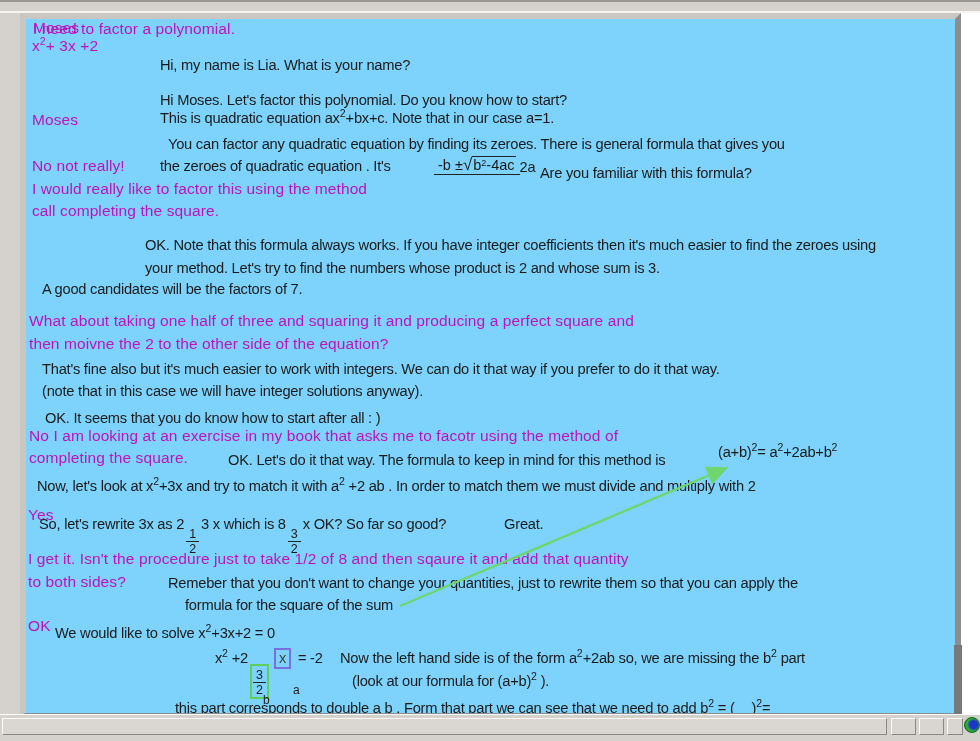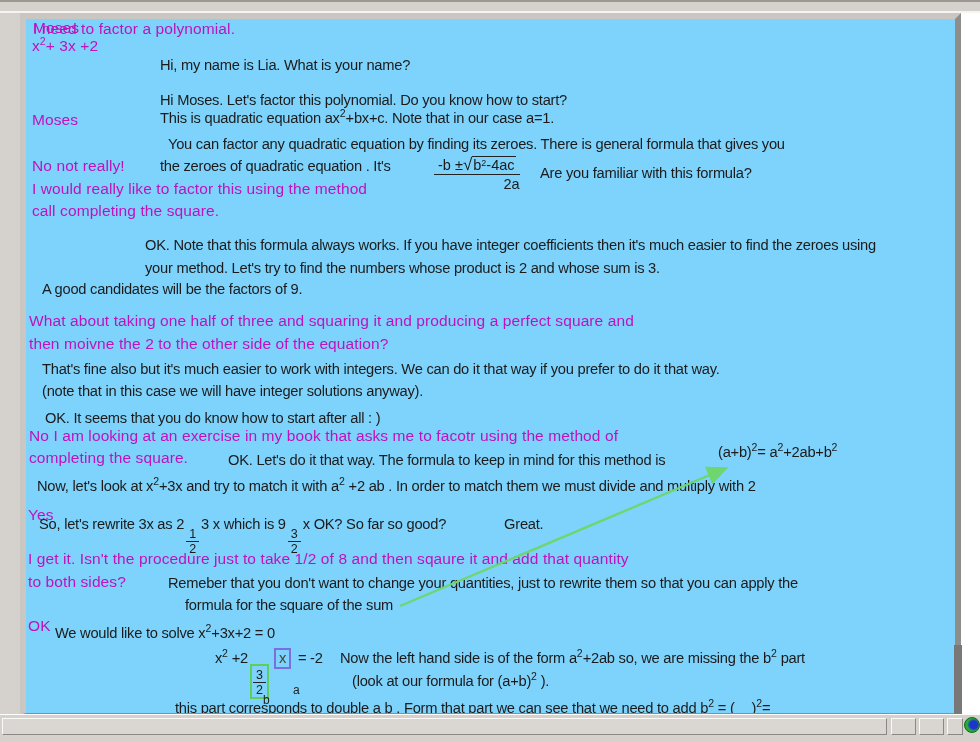--- a/index.html
+++ b/index.html
@@ -23,21 +23,21 @@
          background:radial-gradient(circle at 62% 48%, #1b35c9 0 34%, #2fae3a 58%, #1f8f2a 100%);
          border:1px solid #0c6b14;box-sizing:border-box;}
   
   .ln{position:absolute;white-space:nowrap;font-size:14.7px;letter-spacing:-0.25px;color:var(--tutor);line-height:1.15;}
   .st{color:var(--student);font-size:15.5px;letter-spacing:0.1px;}
   .sp{font-size:10.5px;vertical-align:6px;line-height:0;letter-spacing:0;}
   .frac{display:inline-flex;flex-direction:column;align-items:center;vertical-align:-9px;
         line-height:1.05;font-size:12.5px;margin:0 2px;letter-spacing:0;}
   .frac .fn{padding:0 3px;border-bottom:1.3px solid #222;}
   .frac .fd{padding-top:0.5px;}
-  .bigfrac{display:inline-flex;flex-direction:column;align-items:flex-end;font-size:14.5px;color:var(--tutor);}
+  .bigfrac{display:inline-flex;flex-direction:row;align-items:flex-end;font-size:14.5px;color:var(--tutor);}
   .bigfrac .num{padding:0 4px 1px;border-bottom:1.6px solid #222;white-space:nowrap;}
   .bigfrac .den{padding-top:1px;}
   .rad{font-size:17px;line-height:0;}
   .radbar{border-top:1.6px solid #222;padding:0 1px;}
   .radbar .sp{font-size:9px;vertical-align:4px;}
   .gu{border-bottom:1.6px dashed var(--green);padding-bottom:0.5px;}
   .bxg{display:inline-block;border:2px solid var(--box_green);padding:0 1px;margin:0 2px;vertical-align:-16px;}
   .bxg .frac{vertical-align:baseline;margin:0;}
   .bxb{display:inline-block;border:2px solid var(--box_blue);padding:0 3px;margin:0 3px;color:#444;}
   .lbl{position:absolute;font-size:12px;color:#222;letter-spacing:0;}
@@ -78,21 +78,21 @@
       <span class="num"><span>-b ±</span><span class="rad">√</span><span class="radbar"><span>b</span><sup class="sp">2</sup><span>-4ac</span></span></span>
       <span class="den">2a</span>
     </div>
 
     <div class="ln" style="left:514px;top:146px">Are you familiar with this formula?</div>
     <div class="ln st" style="left:6px;top:161px">I would really like to factor this using the method</div>
     <div class="ln st" style="left:6px;top:183px">call completing the square.</div>
 
     <div class="ln" style="left:119px;top:218px">OK. Note that this formula always works. If you have integer coefficients then it's much easier to find the zeroes using</div>
     <div class="ln" style="left:119px;top:241px">your method.  Let's try to find the numbers whose product is  2 and whose sum is 3.</div>
-    <div class="ln" style="left:16px;top:262px">A good candidates will be the factors of 9.</div>
+    <div class="ln" style="left:16px;top:262px">A good candidates will be the factors of 7.</div>
 
     <div class="ln st" style="left:3px;top:293px">What about taking one half of three and squaring it and producing a perfect square and</div>
     <div class="ln st" style="left:3px;top:316px">then moivne the 2 to the other side of the equation?</div>
     <div class="ln" style="left:16px;top:342px">That's fine also but it's much easier to work with integers. We can do it that way if you prefer to do it that way.</div>
     <div class="ln" style="left:16px;top:364px">(note that in this case we will have integer solutions anyway).</div>
 
     <div class="ln" style="left:19px;top:391px">OK. It seems that you do know how to start after all : )</div>
     <div class="ln st" style="left:3px;top:408px">No I am looking at an exercise in my book that asks me to facotr using the method of</div>
     <div class="ln st" style="left:3px;top:430px">completing the square.</div>
     <div class="ln" style="left:202px;top:433px">OK. Let's do it that way. The formula to keep in mind for this method is</div>
@@ -105,21 +105,21 @@
       <span>Now,  let's look at x</span><sup class="sp">2</sup><span>+3x and try to match it with a</span><sup class="sp">2</sup><span> +2 ab .  In order to match them we must divide and multiply with 2</span>
     </div>
 
 
     <div class="ln st" style="left:2px;top:487px">Yes</div>
 
     <div class="ln" style="left:13px;top:497px">
       <span>So, let's rewrite  3x as  2</span><span class="frac">
           <span class="fn">1</span>
           <span class="fd">2</span>
-        </span><span>3 x which is  9</span><span class="frac">
+        </span><span>3 x which is  8</span><span class="frac">
           <span class="fn">3</span>
           <span class="fd">2</span>
         </span><span>x   OK? So far so good?</span><span class="gap"></span><span>Great.</span>
     </div>
 
     <div class="ln st" style="left:2px;top:531px">I get it. Isn't the procedure just to take 1/2 of 8 and then sqaure it and add that quantity</div>
     <div class="ln st" style="left:2px;top:554px">to both sides?</div>
     <div class="ln" style="left:142px;top:556px">Remeber that you don't want to change your quantities, just to rewrite them so that you can apply the</div>
     <div class="ln" style="left:159px;top:578px">formula for the square of the sum</div>
 

